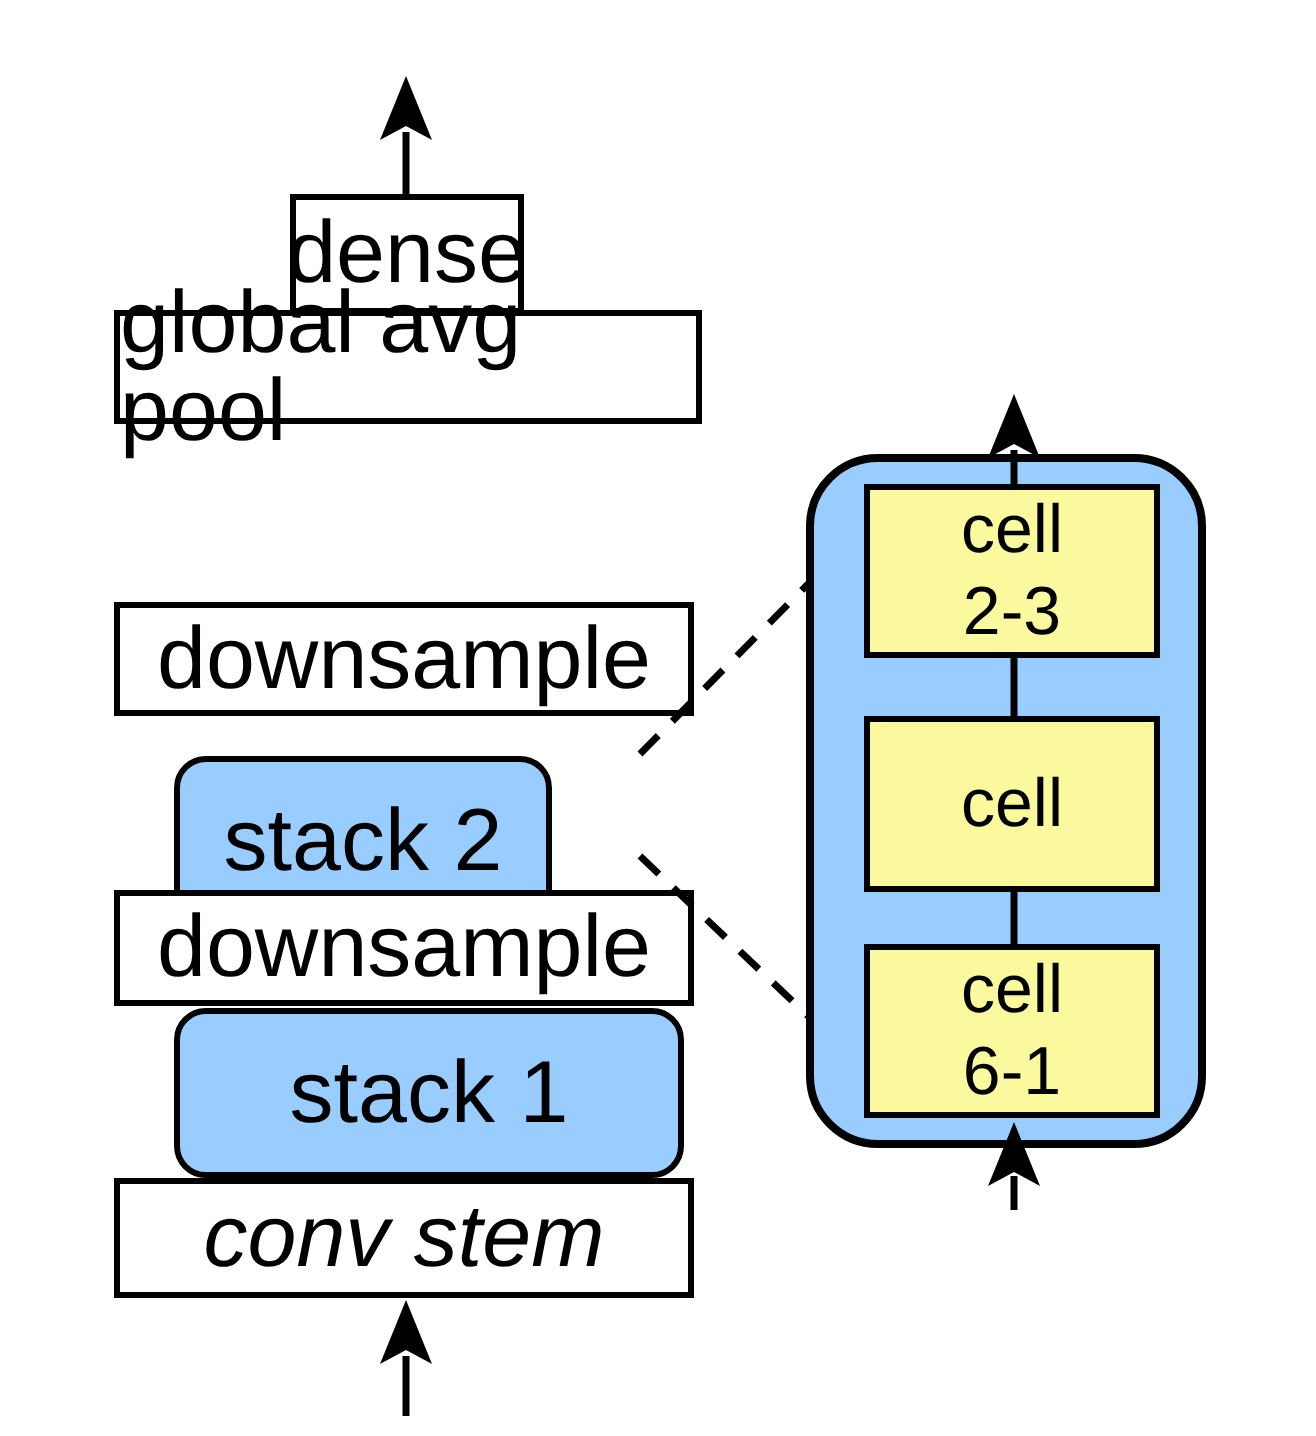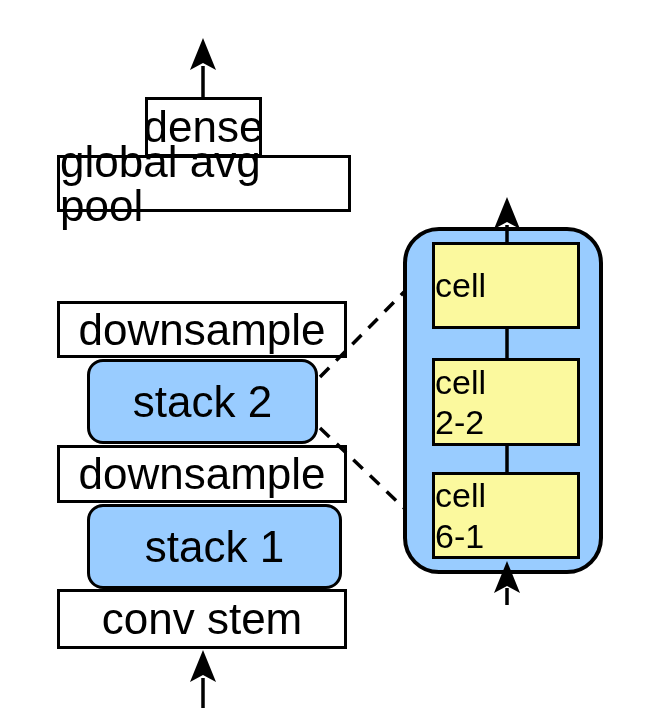--- a/index.html
+++ b/index.html
@@ -20,66 +20,66 @@
     border-radius:16px;
   }
   .panel{
     position:absolute;box-sizing:border-box;
     background:var(--stack-fill,#99ccff);
     border:4px solid var(--stroke,#000);
     border-radius:36px;
   }
   .cell{
     position:absolute;box-sizing:border-box;
-    display:flex;flex-direction:column;align-items:flex-start;justify-content:center;
+    display:flex;flex-direction:column;align-items:center;justify-content:center;
     font-size:34px;line-height:1.18;
     background:var(--cell-fill,#fbf99e);
     border:3px solid var(--stroke,#000);
   }
   .overlay{position:absolute;left:0;top:0;pointer-events:none;}
   .overlay .shaft{stroke:var(--stroke,#000);stroke-width:3.5;fill:none;}
   .overlay .head{fill:var(--stroke,#000);stroke:none;}
   .overlay .dash{stroke:var(--stroke,#000);stroke-width:3.5;fill:none;stroke-dasharray:13 10;}
 </style>
 </head>
 <body>
 
 <div class="canvas">
 
-  <div class="box stack" style="left:87px;top:359px;width:231px;height:85px;">
+  <div class="box stack" style="left:87px;top:378px;width:189px;height:85px;">
     <span>stack 2</span>
   </div>
   <div class="box stack" style="left:87px;top:504px;width:255px;height:85px;">
     <span>stack 1</span>
   </div>
 
   <div class="box" style="left:145px;top:97px;width:117px;height:60px;">
     <span>dense</span>
   </div>
   <div class="box" style="left:57px;top:155px;width:294px;height:57px;">
     <span>global avg pool</span>
   </div>
   <div class="box" style="left:57px;top:301px;width:290px;height:57px;">
     <span>downsample</span>
   </div>
   <div class="box" style="left:57px;top:445px;width:290px;height:58px;">
     <span>downsample</span>
   </div>
-  <div class="box" style="left:57px;top:589px;width:290px;height:60px;">
+  <div class="box" style="left:57px;top:589px;width:290px;height:60px;font-style:italic;">
     <span>conv stem</span>
   </div>
 
   <div class="panel" style="left:403px;top:227px;width:200px;height:347px;"></div>
 
   <div class="cell" style="left:432px;top:242px;width:148px;height:87px;">
     <span>cell</span>
+    <span>2-3</span>
   </div>
   <div class="cell" style="left:432px;top:358px;width:148px;height:88px;">
     <span>cell</span>
-    <span>2-2</span>
   </div>
   <div class="cell" style="left:432px;top:472px;width:148px;height:87px;">
     <span>cell</span>
     <span>6-1</span>
   </div>
 
   <svg class="overlay" width="658" height="718" viewBox="0 0 658 718">
 
     <g>
       <line class="shaft" x1="203" y1="66" x2="203" y2="97"></line>

